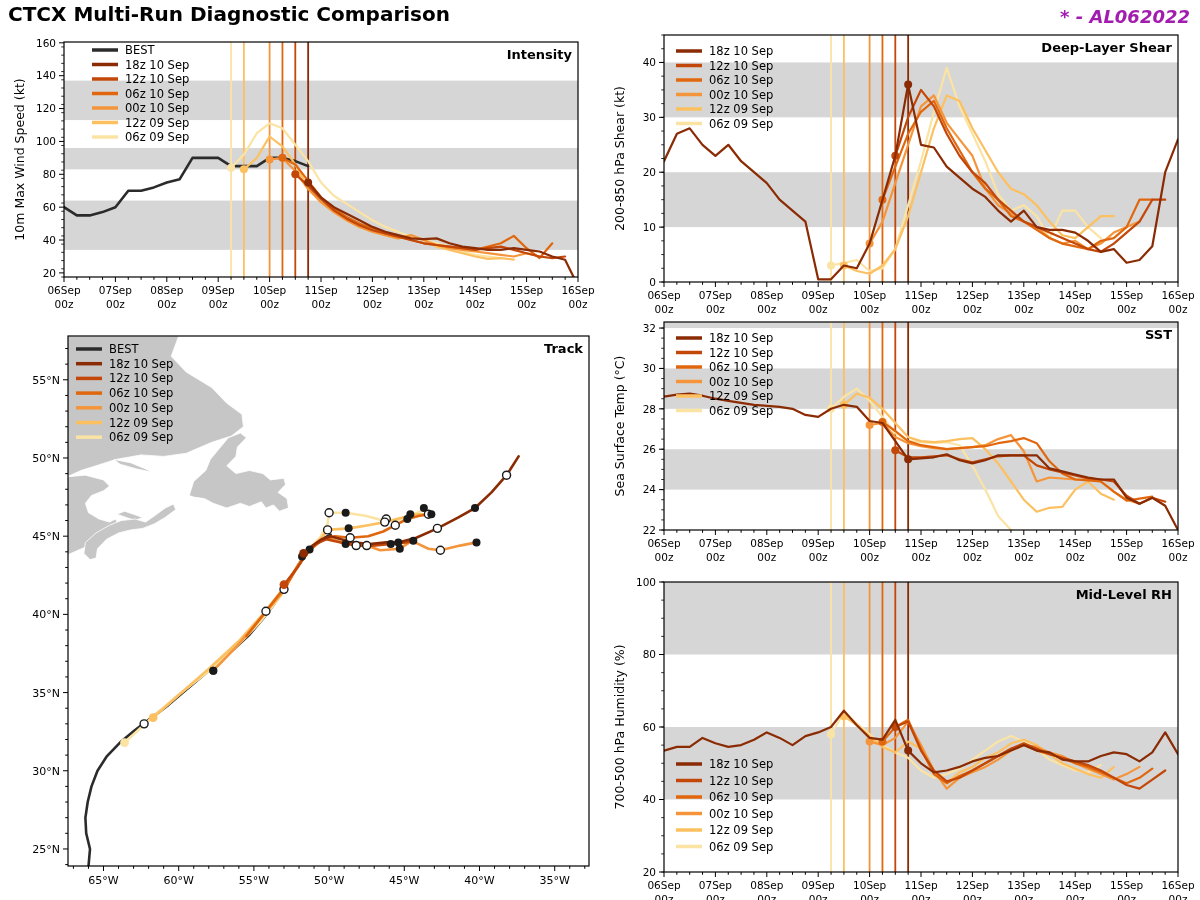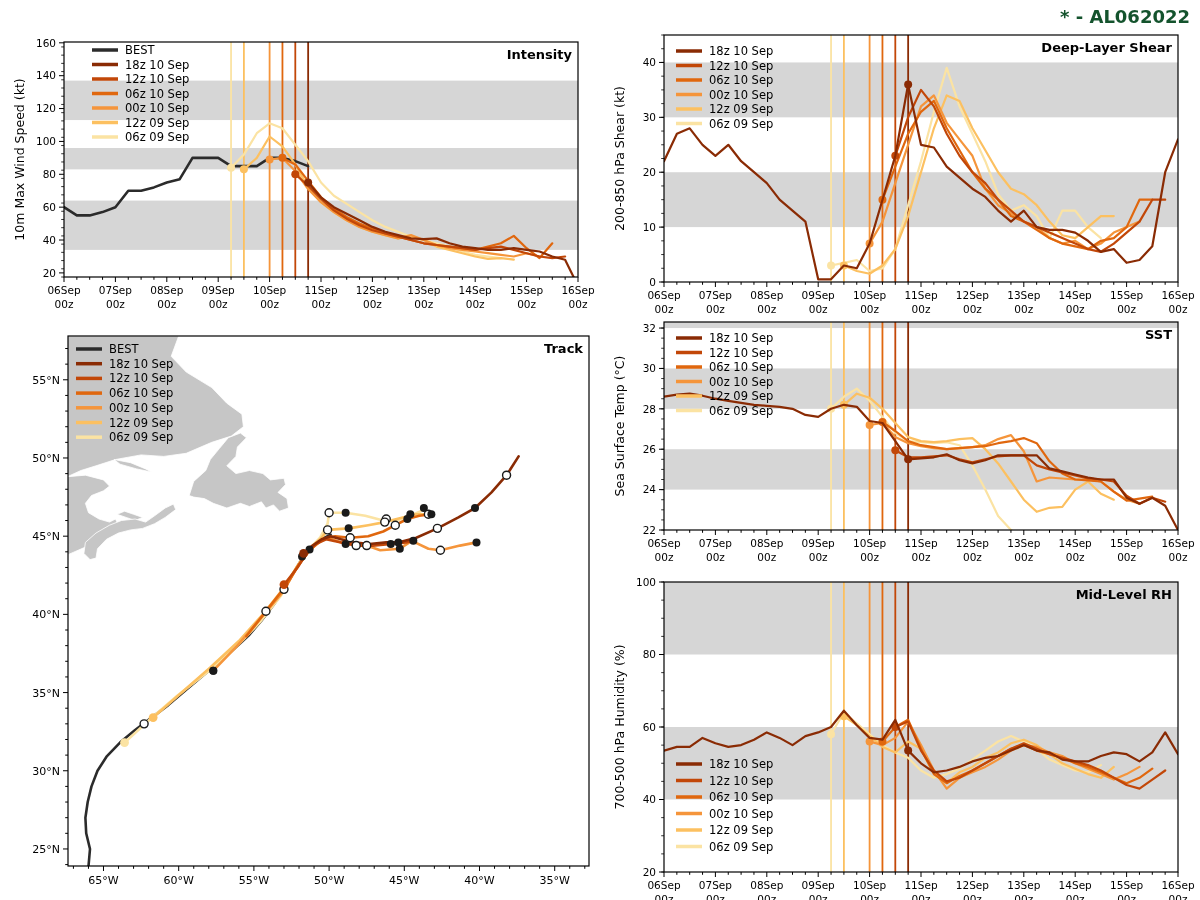--- a/index.html
+++ b/index.html
@@ -1,27 +1,28 @@
 <!DOCTYPE html>
 <html><head>
 <meta charset="utf-8">
 <style>
   html,body{margin:0;padding:0;background:#fff;}
   #page{position:relative;width:1200px;height:900px;background:#ffffff;overflow:hidden;
         font-family:"DejaVu Sans","Liberation Sans",sans-serif;}
   #main-title{position:absolute;left:8px;top:2px;font-size:20px;font-weight:bold;color:#000;}
-  #storm-label{position:absolute;right:10px;top:6px;font-size:18px;font-weight:bold;color:#14532d;}
+  #storm-label{position:absolute;right:10px;top:6px;font-size:18px;font-weight:bold;color:#a21caf;font-style:italic;}
   .chart-svg{position:absolute;left:0;top:0;pointer-events:none;}
   #logo{position:absolute;left:2px;top:850px;}
   svg text{font-family:"DejaVu Sans","Liberation Sans",sans-serif;}
 </style>
 </head>
 <body>
 
 <div id="page">
+  <div id="main-title">CTCX Multi-Run Diagnostic Comparison</div>
   <div id="storm-label">* - AL062022</div>
 
   <svg class="chart-svg" width="1200" height="900">
       <clipPath id="clip-intensity">
         <rect x="64" y="42" width="514" height="235"></rect>
       </clipPath>
       <g clip-path="url(#clip-intensity)">
         <rect x="64" y="200.5839160839161" width="514" height="49.30069930069928" fill="#d6d6d6"></rect>
         <rect x="64" y="147.9965034965035" width="514" height="21.363636363636374" fill="#d6d6d6"></rect>
         <rect x="64" y="80.61888111888112" width="514" height="39.44055944055944" fill="#d6d6d6"></rect>

